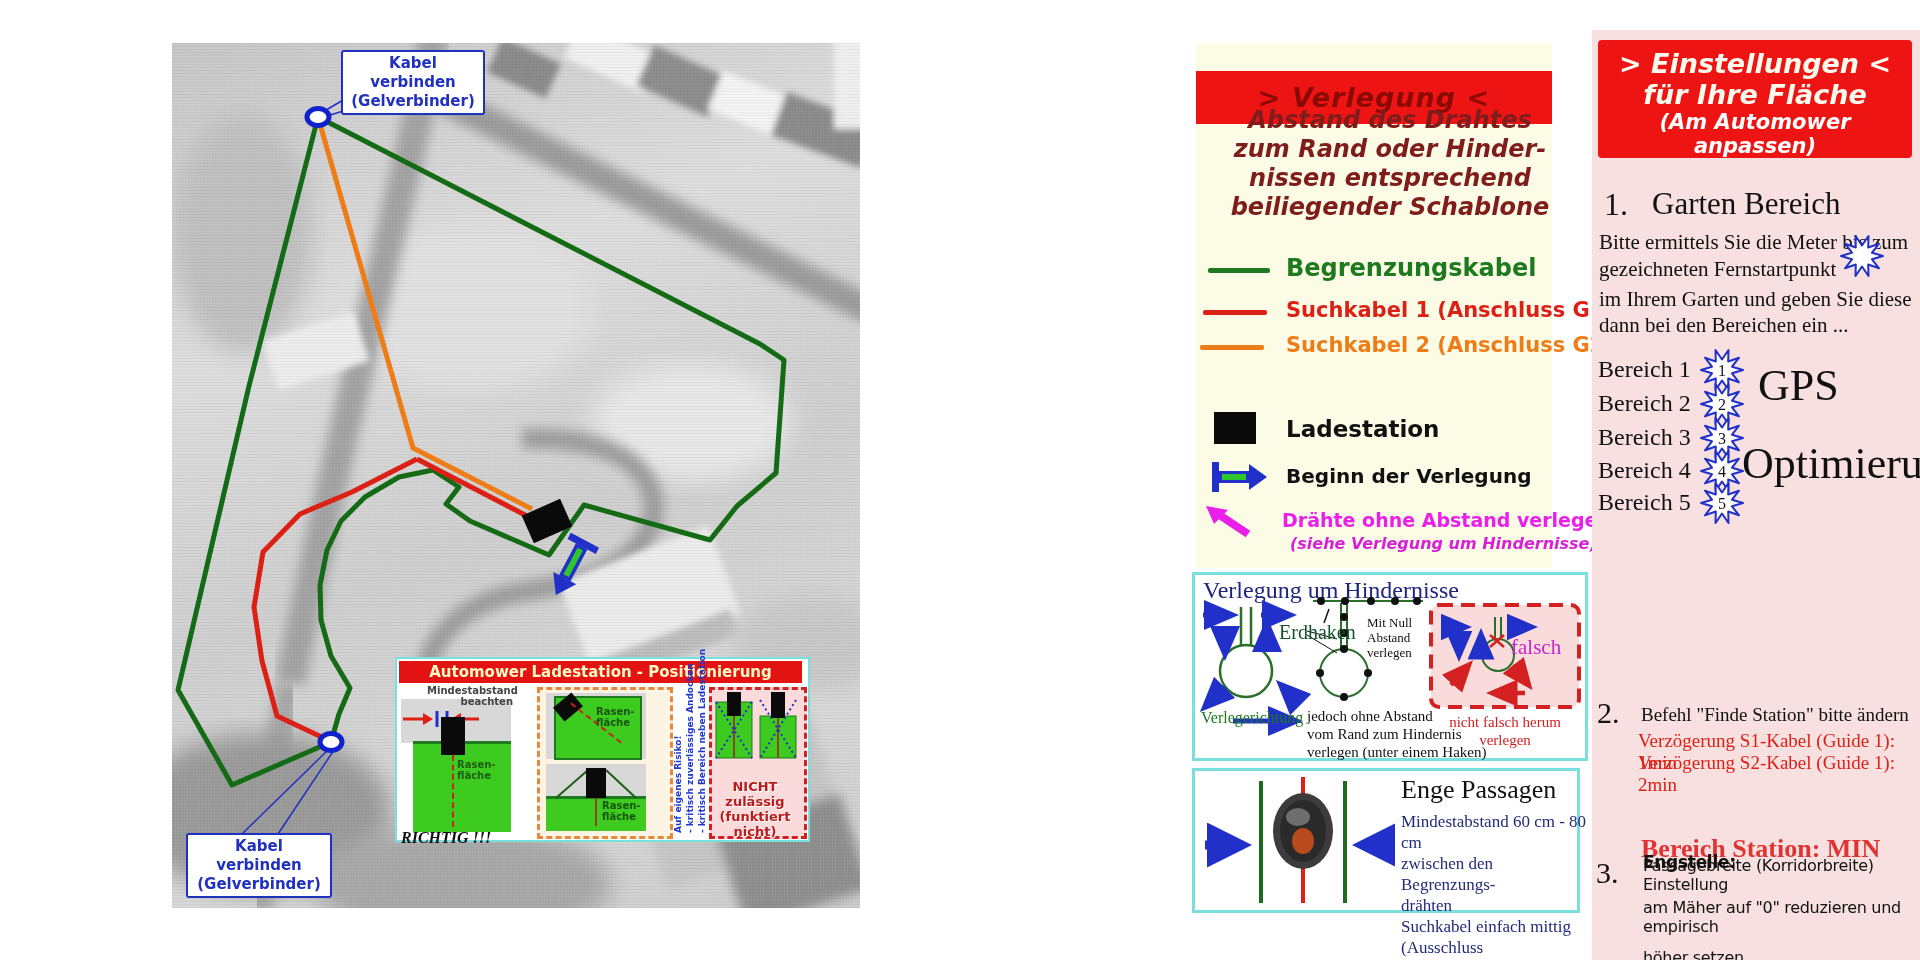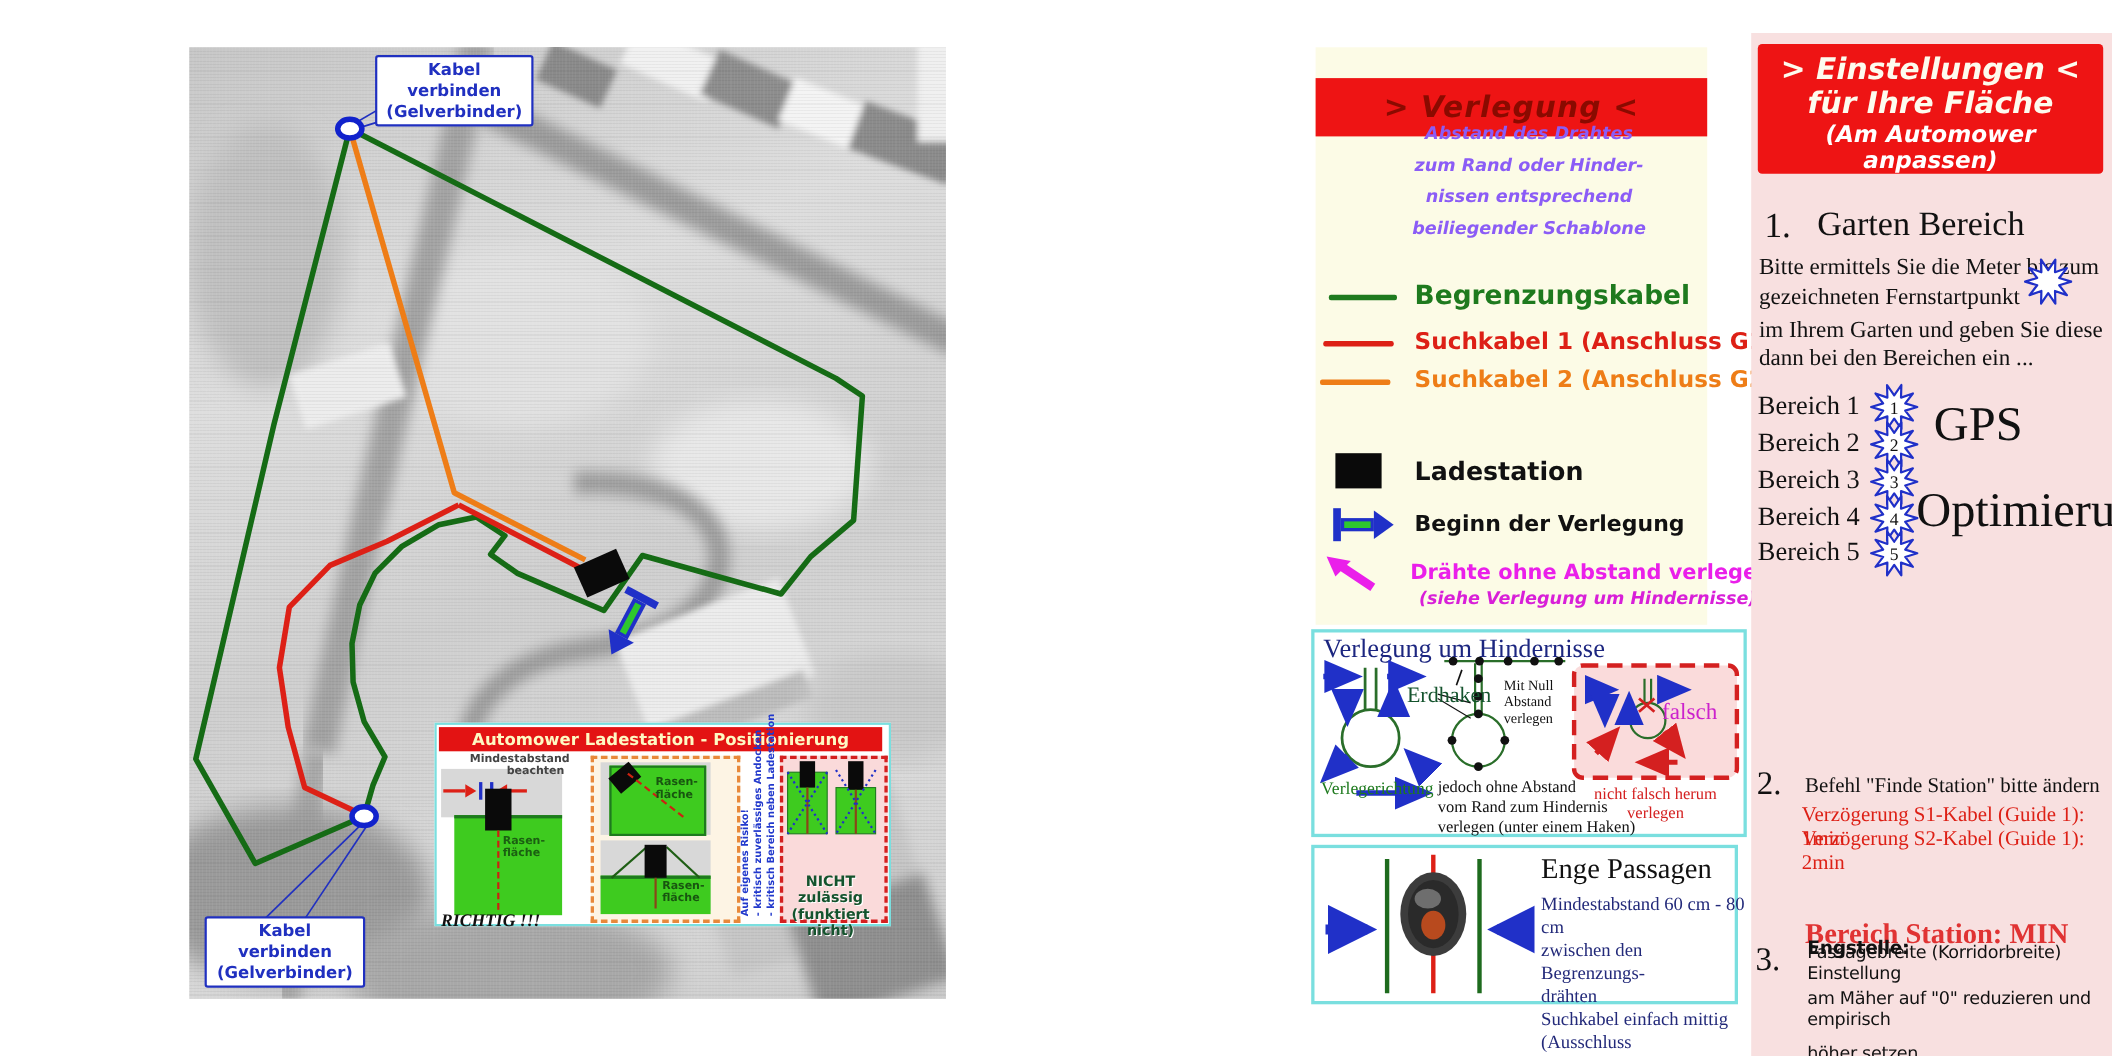--- a/index.html
+++ b/index.html
@@ -170,30 +170,30 @@
         <rect x="15" y="2" width="14" height="24" fill="#0a0a0a"></rect>
         <line x1="22" y1="26" x2="22" y2="68" stroke="#8a4518" stroke-width="2"></line>
         <line x1="4" y1="12" x2="40" y2="68" stroke="#2030c8" stroke-width="2" stroke-dasharray="2 3"></line>
         <line x1="40" y1="12" x2="4" y2="68" stroke="#2030c8" stroke-width="2" stroke-dasharray="2 3"></line>
         <rect x="48" y="26" width="36" height="42" fill="#3ecb1f" stroke="#1e7a1e"></rect>
         <rect x="59" y="2" width="14" height="26" fill="#0a0a0a"></rect>
         <line x1="66" y1="28" x2="66" y2="68" stroke="#8a4518" stroke-width="2"></line>
         <line x1="48" y1="10" x2="84" y2="68" stroke="#2030c8" stroke-width="2" stroke-dasharray="2 3"></line>
         <line x1="84" y1="10" x2="48" y2="68" stroke="#2030c8" stroke-width="2" stroke-dasharray="2 3"></line>
       </svg>
-      <div class="abs" style="left:0;top:104px;width:86px;text-align:center;color:#14532d;font-weight:bold;font-size:13px;line-height:15px;text-shadow:1px 1px 0 #fff;">
+      <div class="abs" style="left:0;top:89px;width:86px;text-align:center;color:#b91c1c;font-weight:bold;font-size:13px;line-height:15px;text-shadow:1px 1px 0 #fff;">
         <div>NICHT zulässig</div>
         <div>(funktiert nicht)</div>
       </div>
     </div>
   </div>
 
   <div class="abs cream"></div>
   <div class="abs redbar" style="left:1196px;top:43px;width:356px;height:53px;font-size:27px;line-height:53px;letter-spacing:1px;">&gt; Verlegung &lt;</div>
-  <div class="abs" style="left:1196px;top:106px;width:388px;text-align:center;font-weight:bold;font-style:italic;font-size:16px;line-height:29px;color:#8b5cf6;">
+  <div class="abs" style="left:1196px;top:106px;width:388px;text-align:center;font-weight:bold;font-style:italic;font-size:24px;line-height:29px;color:#7f1d1d;">
     <div>Abstand des Drahtes</div>
     <div>zum Rand oder Hinder-</div>
     <div>nissen entsprechend</div>
     <div>beiliegender Schablone</div>
   </div>
 
   <div class="abs" style="left:1208px;top:268px;width:62px;height:5px;background:#1e7a1e;border-radius:2px;"></div>
   <div class="abs" style="left:1286px;top:254px;font-size:24px;font-weight:bold;color:#1e7a1e;">Begrenzungskabel</div>
   <div class="abs" style="left:1203px;top:310px;width:64px;height:5px;background:#dd2016;border-radius:2px;"></div>
   <div class="abs" style="left:1286px;top:298px;font-size:21px;font-weight:bold;color:#dd2016;">Suchkabel 1 (Anschluss G1)</div>

